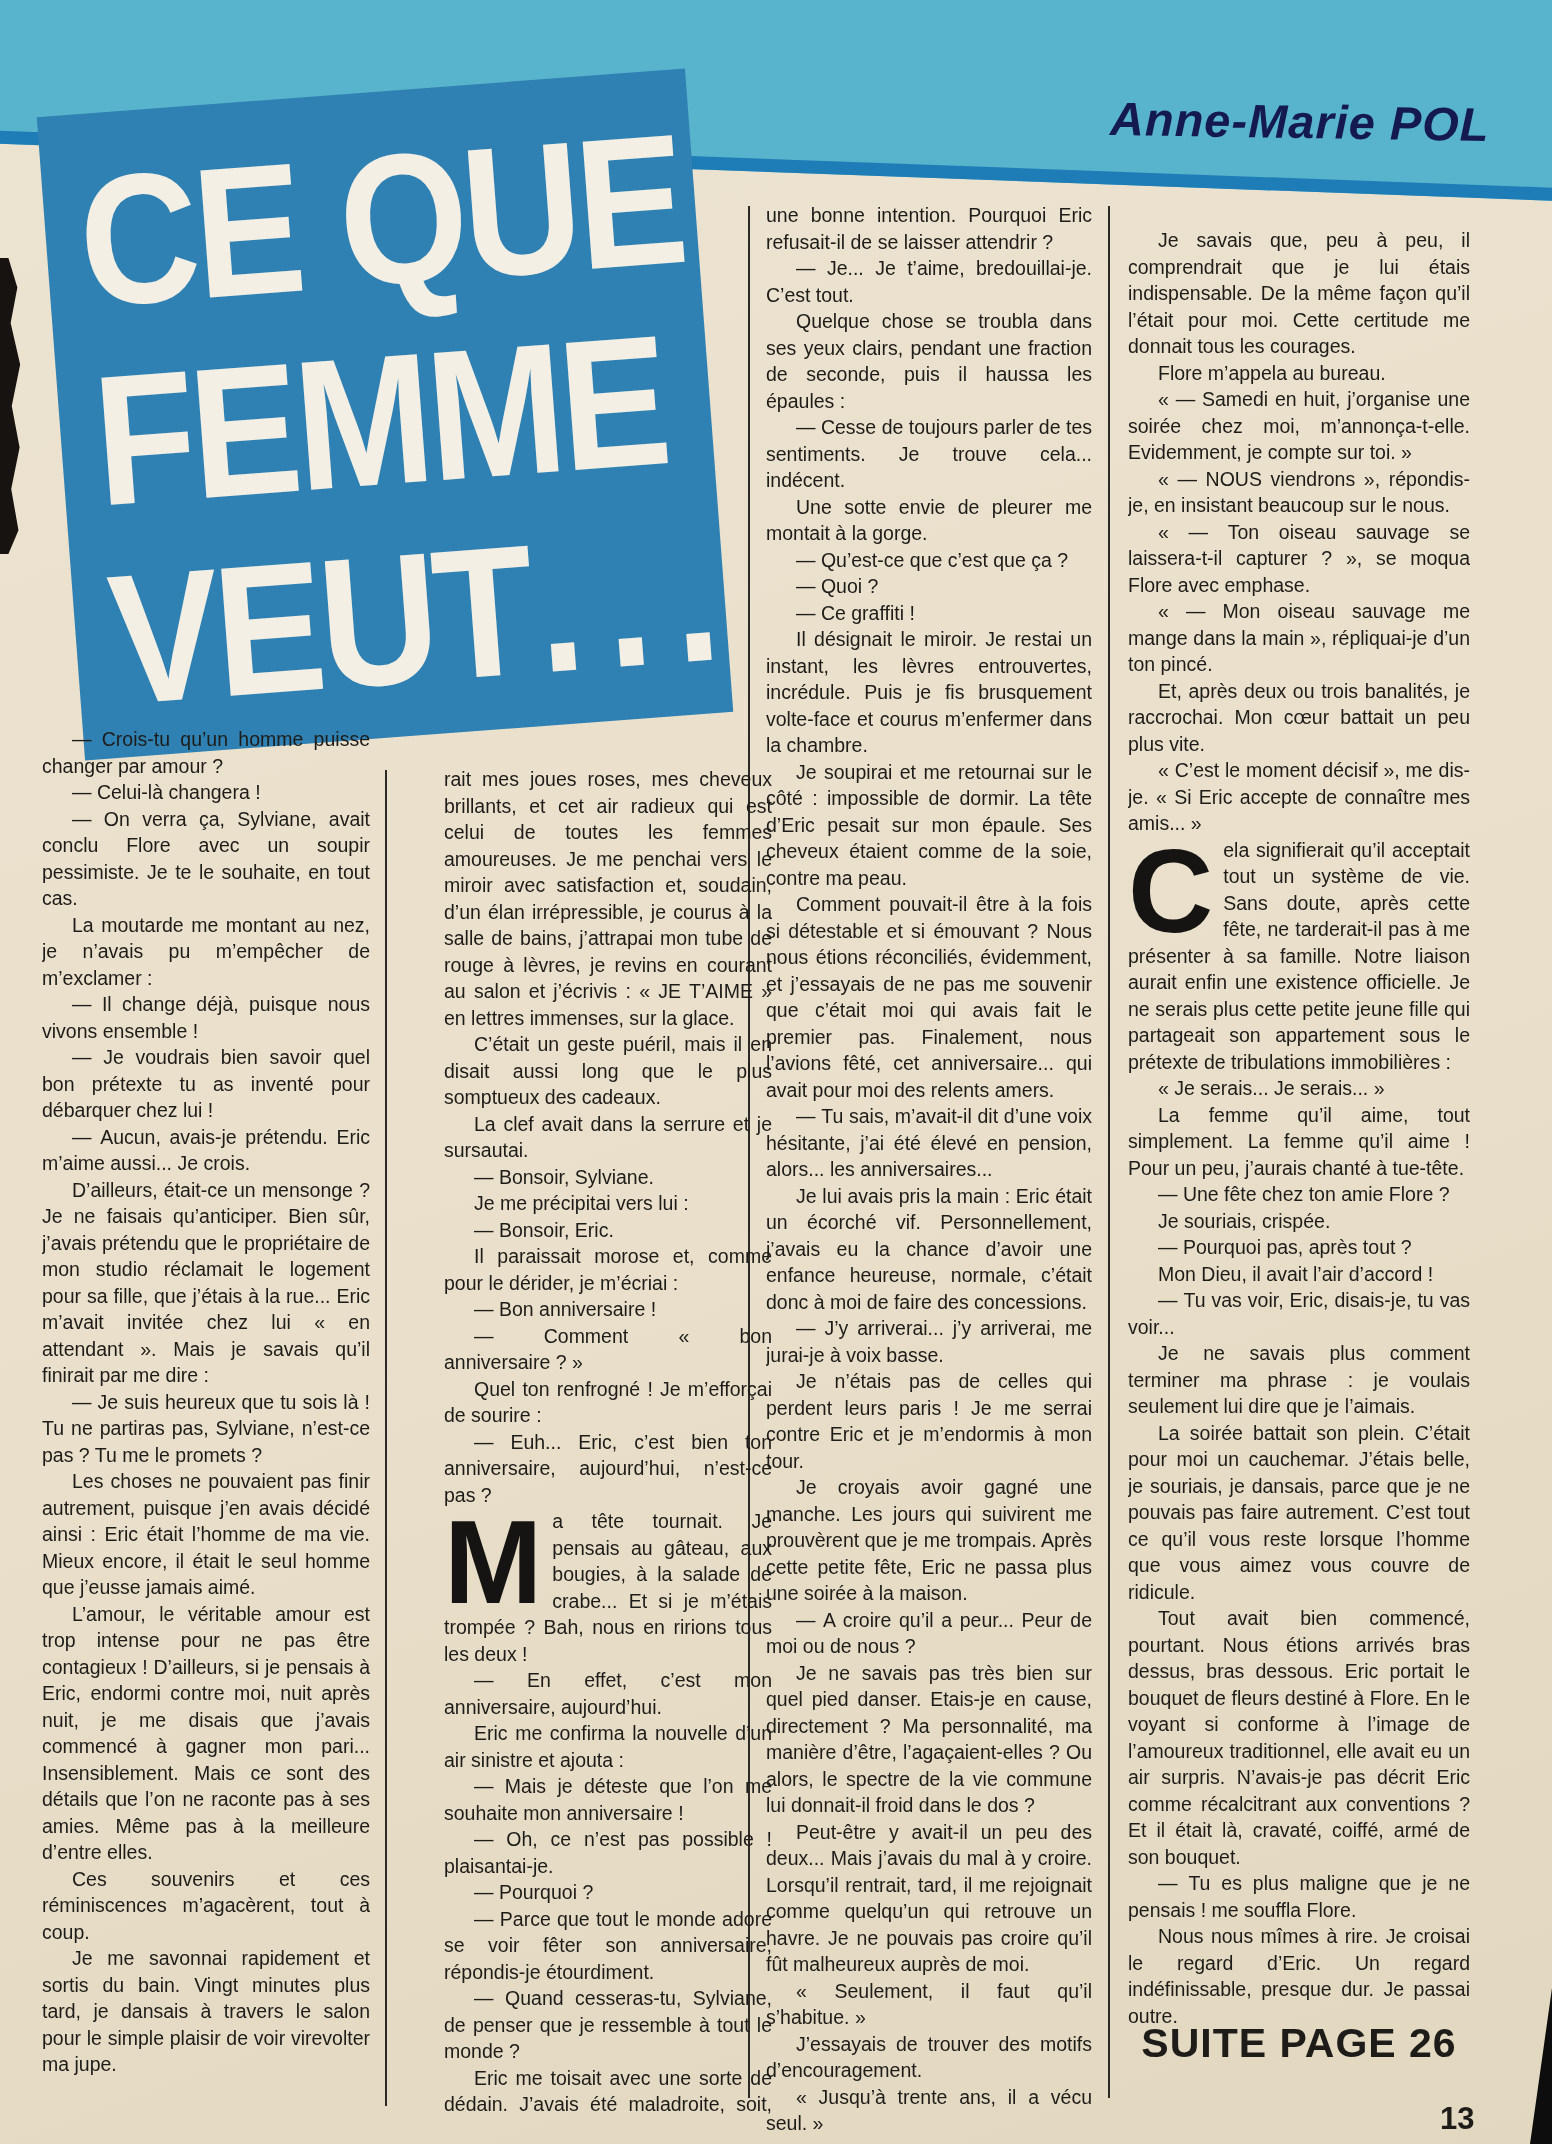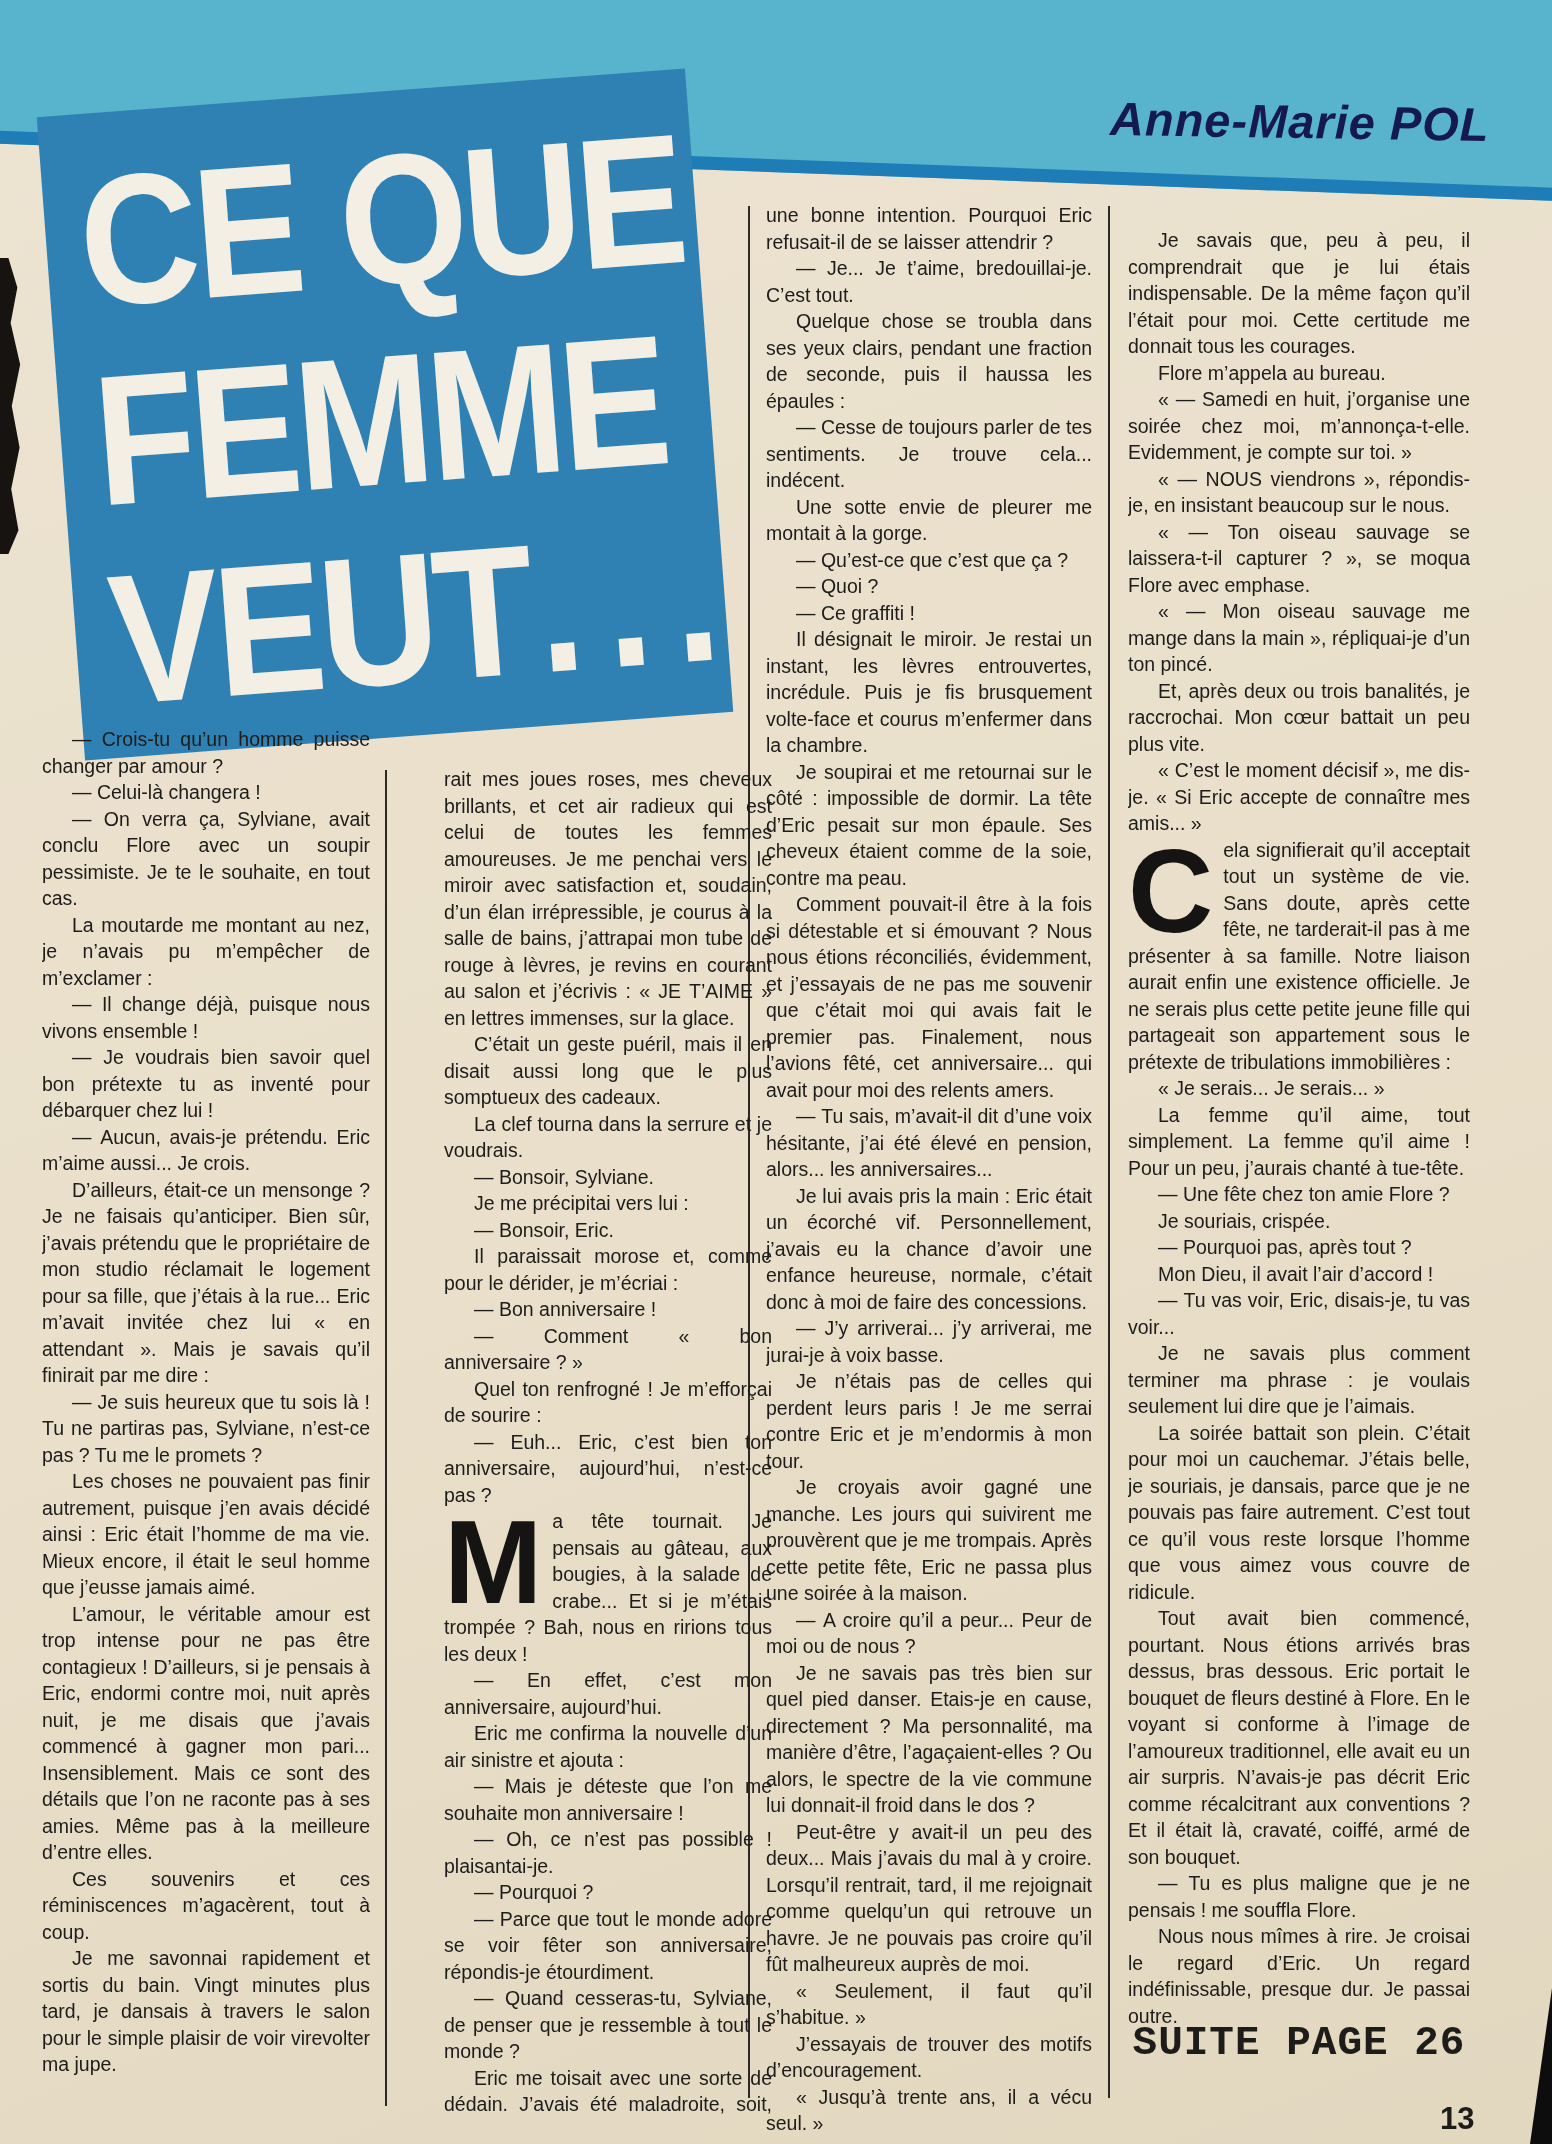--- a/index.html
+++ b/index.html
@@ -49,21 +49,21 @@
   .col3 { left:766px;  top:202px; width:326px; height:1928px; }
   .col4 { left:1128px; top:202px; width:342px; height:1842px;margin-top:25px; }
 
   .col-rule { position:absolute; width:2px; background:#2b2a27; }
   .rule-a { left:385px;  top:770px; height:1336px; }
   .rule-b { left:748px;  top:206px; height:1892px; }
   .rule-c { left:1108px; top:206px; height:1892px; }
 
   .continuation {
     position:absolute; left:1128px; top:2020px; width:342px;
-    text-align:center; font-family:Liberation Mono, monospace;
+    text-align:center; font-family:Liberation Sans, sans-serif;
     font-weight:bold; font-size:41px; color:#1d1c19; letter-spacing:1px;
     white-space:nowrap;
   }
   .page-number {
     position:absolute; left:1440px; top:2078px;
     font-size:31px; font-weight:bold; color:#1d1c19;margin-top:23px;
   }
   
   .torn-edge {
     position:absolute; left:0; top:258px; width:28px; height:296px;
@@ -110,21 +110,21 @@
       <p>—&nbsp;Je suis heureux que tu sois là&nbsp;! Tu ne partiras pas, Sylviane, n’est-ce pas&nbsp;? Tu me le promets&nbsp;?</p>
       <p>Les choses ne pouvaient pas finir autrement, puisque j’en avais décidé ainsi&nbsp;: Eric était l’homme de ma vie. Mieux encore, il était le seul homme que j’eusse jamais aimé.</p>
       <p>L’amour, le véritable amour est trop intense pour ne pas être contagieux&nbsp;! D’ailleurs, si je pensais à Eric, endormi contre moi, nuit après nuit, je me disais que j’avais commencé à gagner mon pari... Insensiblement. Mais ce sont des détails que l’on ne raconte pas à ses amies. Même pas à la meilleure d’entre elles.</p>
       <p>Ces souvenirs et ces réminiscences m’agacèrent, tout à coup.</p>
       <p>Je me savonnai rapidement et sortis du bain. Vingt minutes plus tard, je dansais à travers le salon pour le simple plaisir de voir virevolter ma jupe.</p>
       <p>—&nbsp;Est-ce qu’Eric se rendra compte qu’elle est neuve&nbsp;?</p>
     </div>
   <div class="col col2">
       <p class="noindent">rait mes joues roses, mes cheveux brillants, et cet air radieux qui est celui de toutes les femmes amoureuses. Je me penchai vers le miroir avec satisfaction et, soudain, d’un élan irrépressible, je courus à la salle de bains, j’attrapai mon tube de rouge à lèvres, je revins en courant au salon et j’écrivis&nbsp;: «&nbsp;JE T’AIME&nbsp;» en lettres immenses, sur la glace.</p>
       <p>C’était un geste puéril, mais il en disait aussi long que le plus somptueux des cadeaux.</p>
-      <p>La clef tourna dans la serrure et je voudrais.</p>
+      <p>La clef avait dans la serrure et je sursautai.</p>
       <p>—&nbsp;Bonsoir, Sylviane.</p>
       <p>Je me précipitai vers lui&nbsp;:</p>
       <p>—&nbsp;Bonsoir, Eric.</p>
       <p>Il paraissait morose et, comme pour le dérider, je m’écriai&nbsp;:</p>
       <p>—&nbsp;Bon anniversaire&nbsp;!</p>
       <p>—&nbsp;Comment «&nbsp;bon anniversaire&nbsp;?&nbsp;»</p>
       <p>Quel ton renfrogné&nbsp;! Je m’efforçai de sourire&nbsp;:</p>
       <p>—&nbsp;Euh... Eric, c’est bien ton anniversaire, aujourd’hui, n’est-ce pas&nbsp;?</p>
       <p class="has-drop"><span class="dropcap">M</span>a tête tournait. Je pensais au gâteau, aux bougies, à la salade de crabe... Et si je m’étais trompée&nbsp;? Bah, nous en ririons tous les deux&nbsp;!</p>
       <p>—&nbsp;En effet, c’est mon anniversaire, aujourd’hui.</p>

